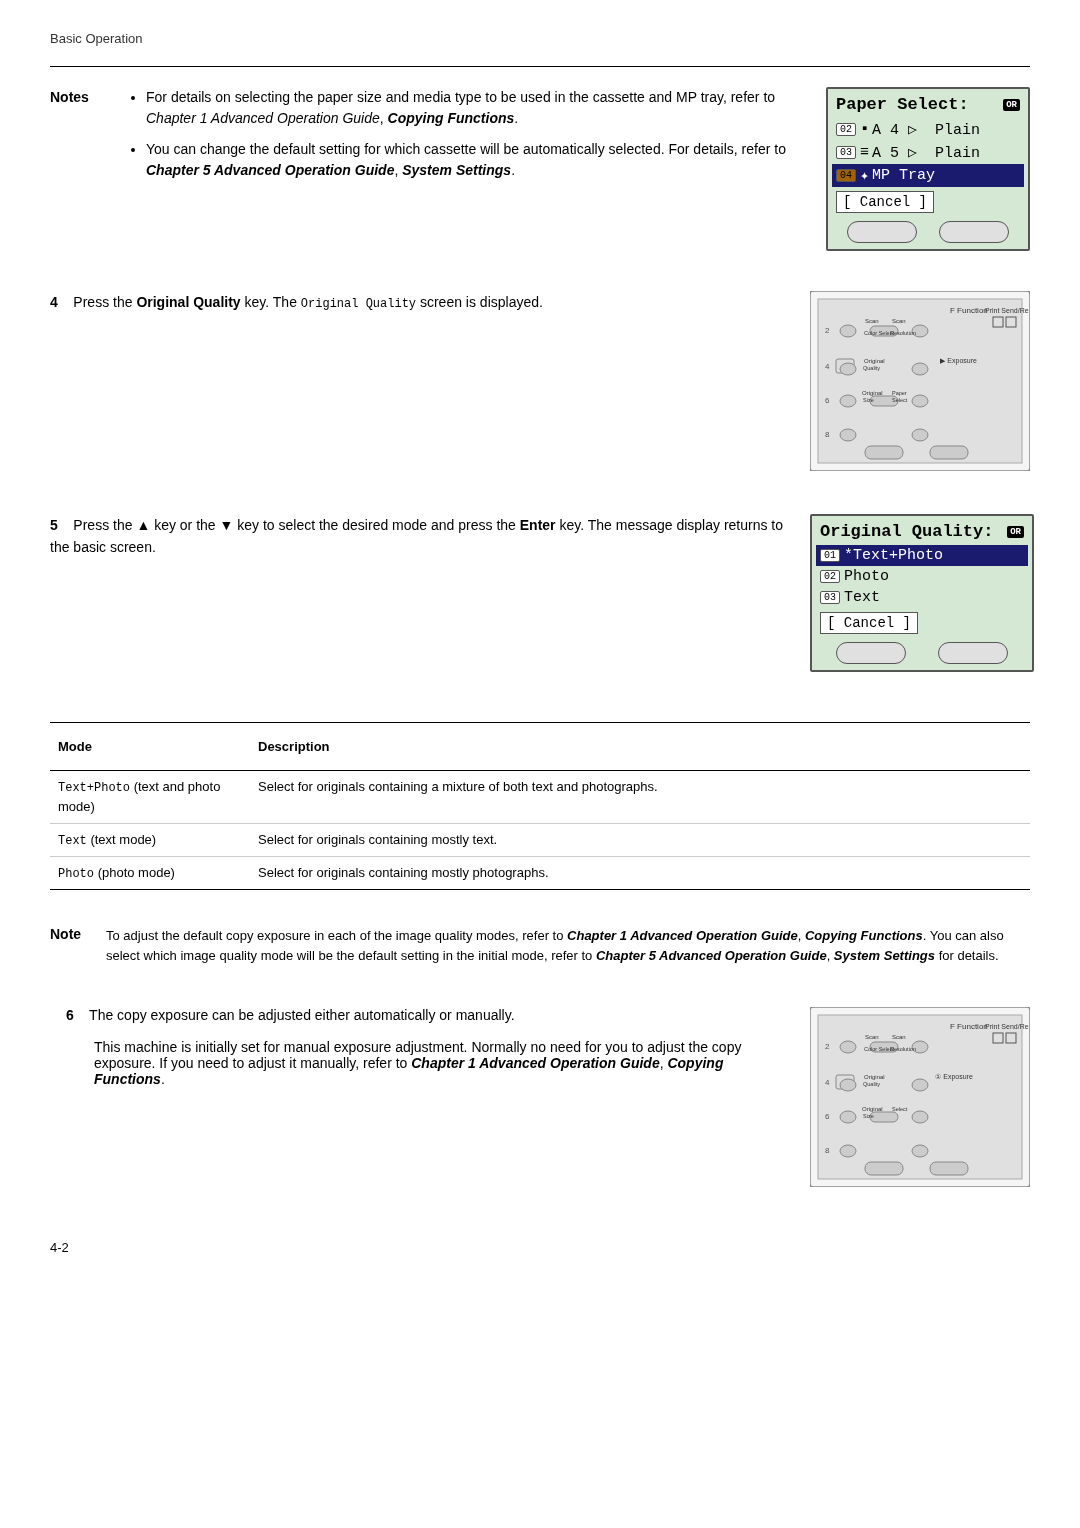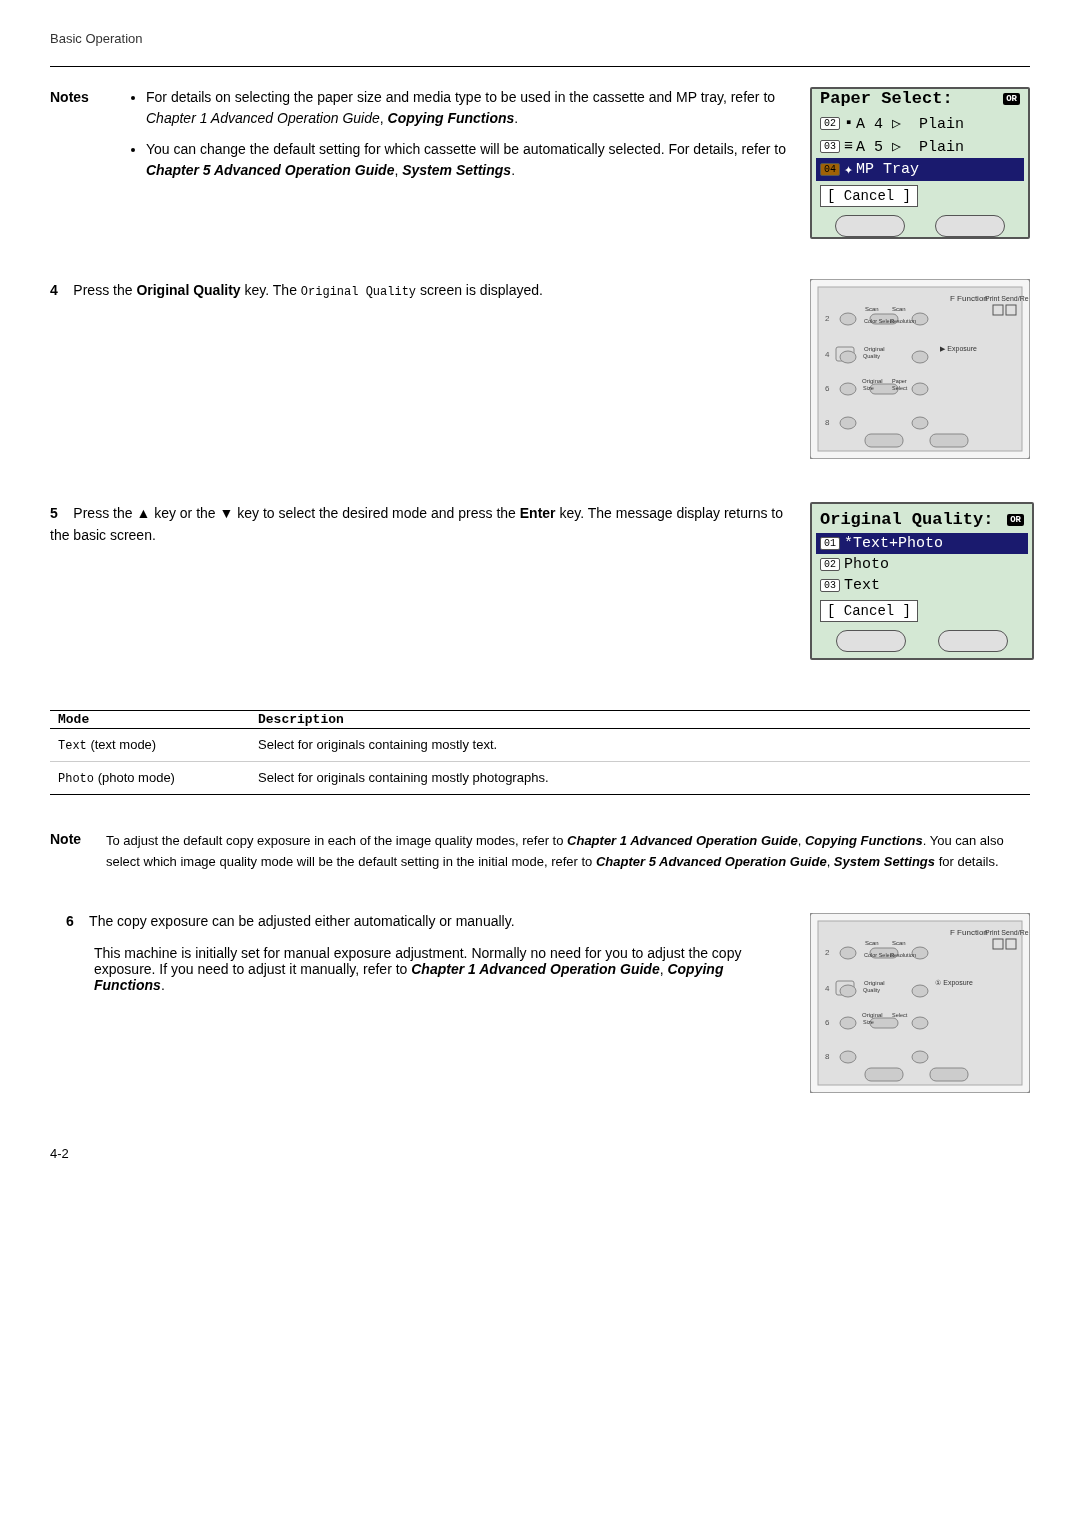--- a/index.html
+++ b/index.html
@@ -64,24 +64,24 @@
       gap: 20px;
       margin-bottom: 24px;
     }
 
     .notes-left {
       flex: 1;
     }
 
     
     .lcd-display {
-      width: 220px;
+      width: 204px;
       border: 2px solid #555;
       background: #d4e8d4;
-      padding: 0 8px;
+      padding: 6px 8px;
       font-family: 'Courier New', monospace;
       border-radius: 2px;
       min-height: 120px;
     }
 
     .lcd-title-row {
       display: flex;
       justify-content: space-between;
       align-items: center;
       font-size: 16px;
@@ -191,24 +191,23 @@
     .mode-table {
       width: 100%;
       border-collapse: collapse;
       margin: 10px 0 20px 0;
     }
 
     .mode-table th {
       border-bottom: 1.5px solid #000;
       border-top: 1.5px solid #000;
       text-align: left;
-      padding: 1px 8px;
+      padding: 16px 8px;
       font-weight: bold;
       font-size: 13px;
-      font-family: Liberation Mono, monospace;
     }
 
     .mode-table td {
       padding: 6px 8px;
       vertical-align: top;
       font-size: 13px;
       border-bottom: 1px solid #ccc;
       line-height: 1.5;
     }
 
@@ -421,20 +420,24 @@
     <div>
       <table class="mode-table">
         <thead>
           <tr>
             <th class="col-mode">Mode</th>
             <th>Description</th>
           </tr>
         </thead>
         <tbody>
           <tr>
+            <td><code>Text+Photo</code> (text and photo mode)</td>
+            <td>Select for originals containing a mixture of both text and photographs.</td>
+          </tr>
+          <tr>
             <td><code>Text</code> (text mode)</td>
             <td>Select for originals containing mostly text.</td>
           </tr>
           <tr>
             <td><code>Photo</code> (photo mode)</td>
             <td>Select for originals containing mostly photographs.</td>
           </tr>
         </tbody>
       </table>
     </div>

